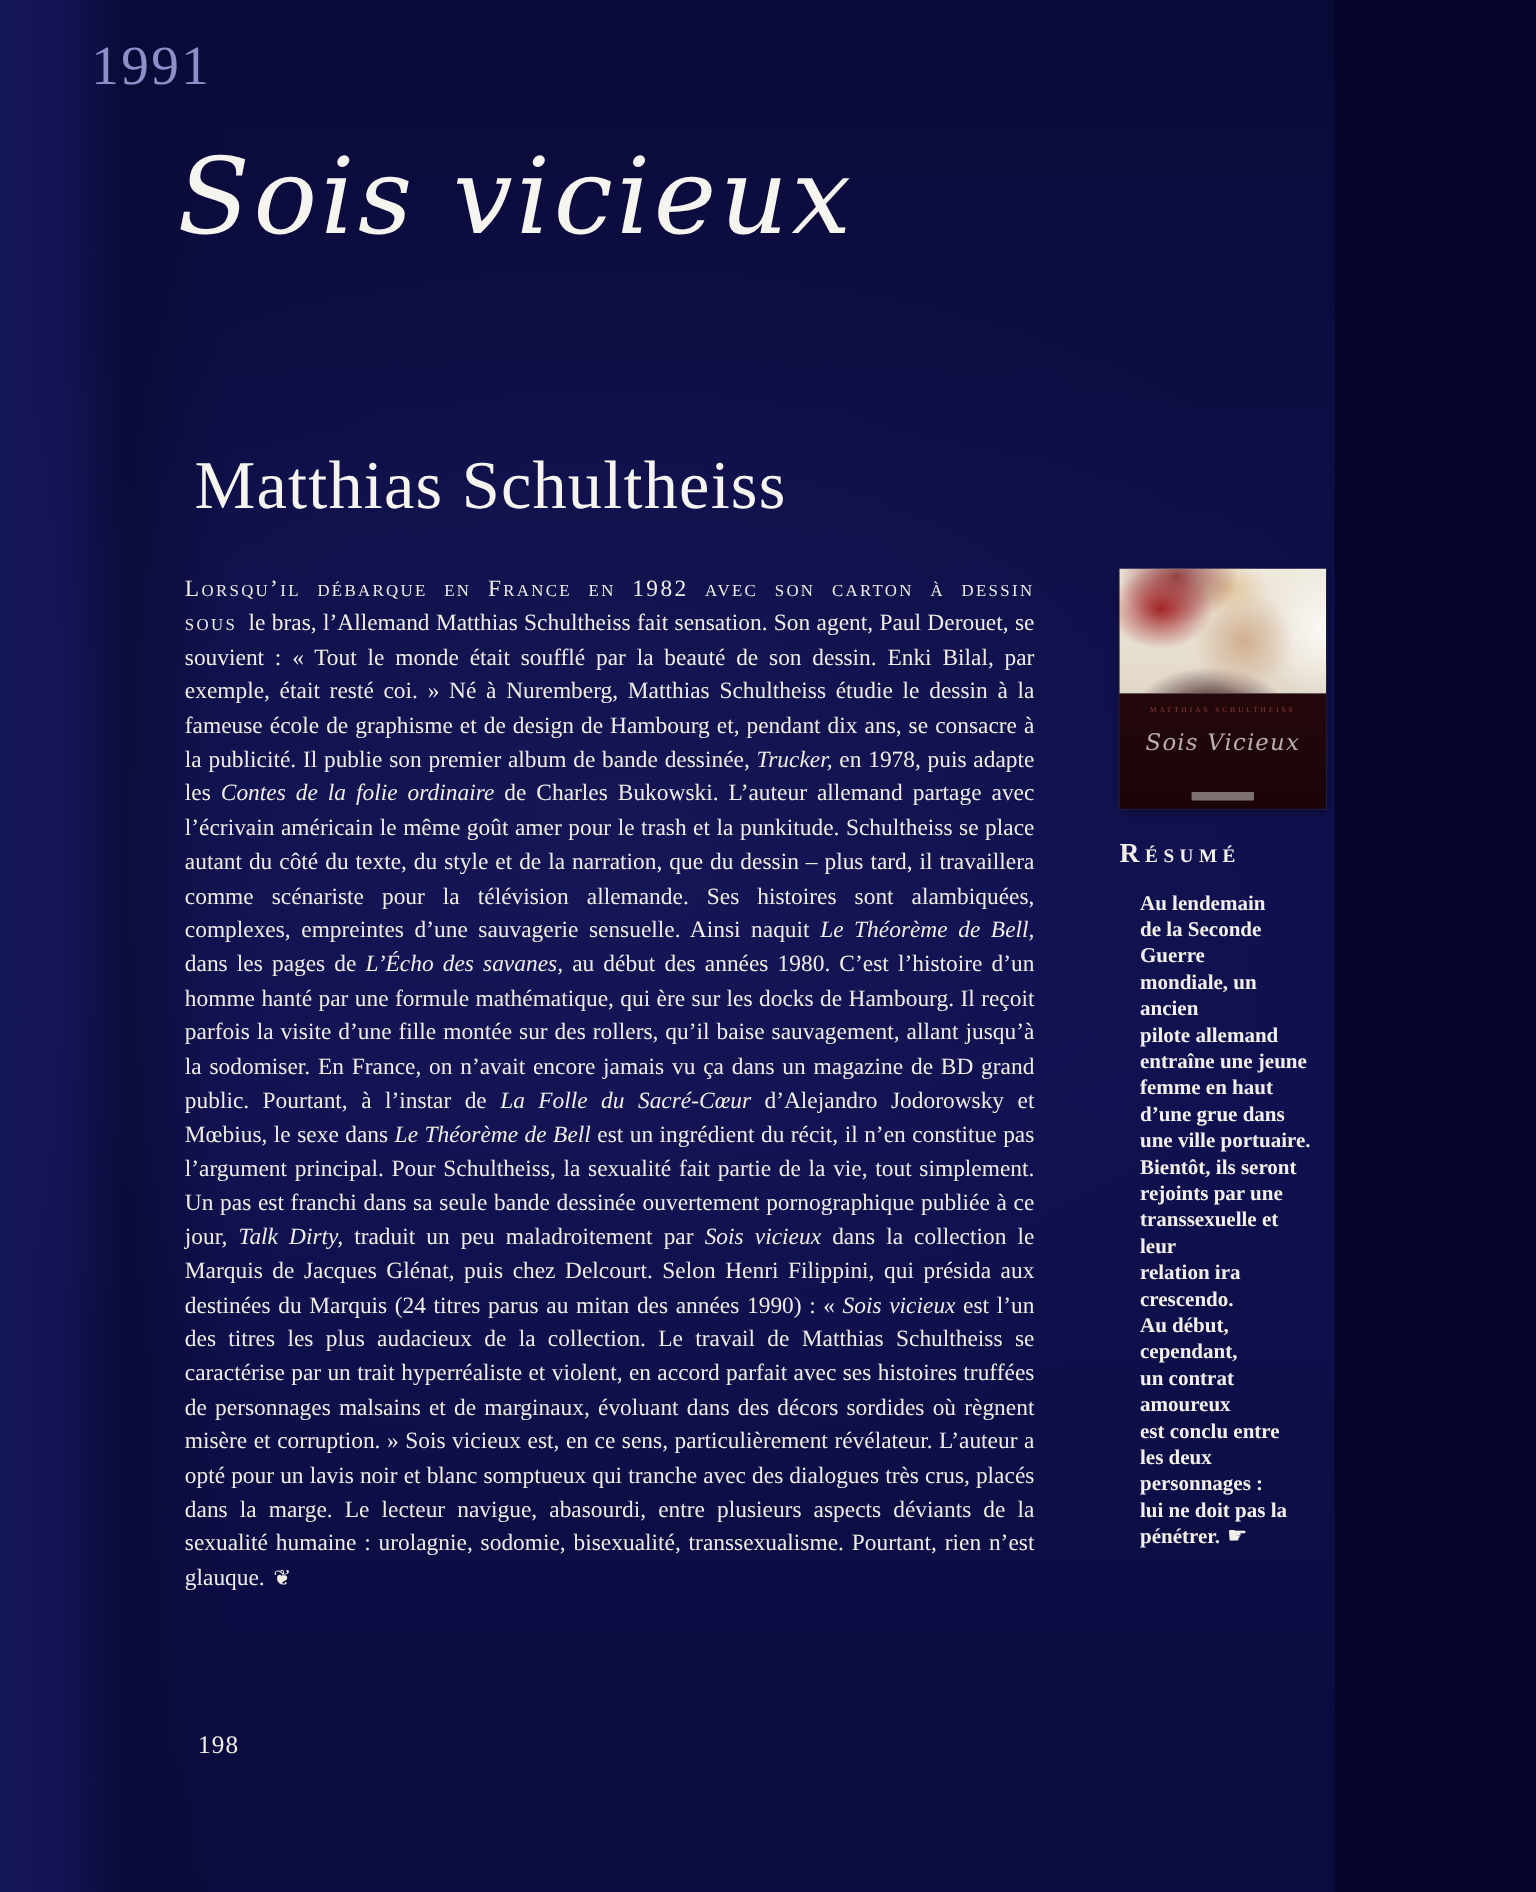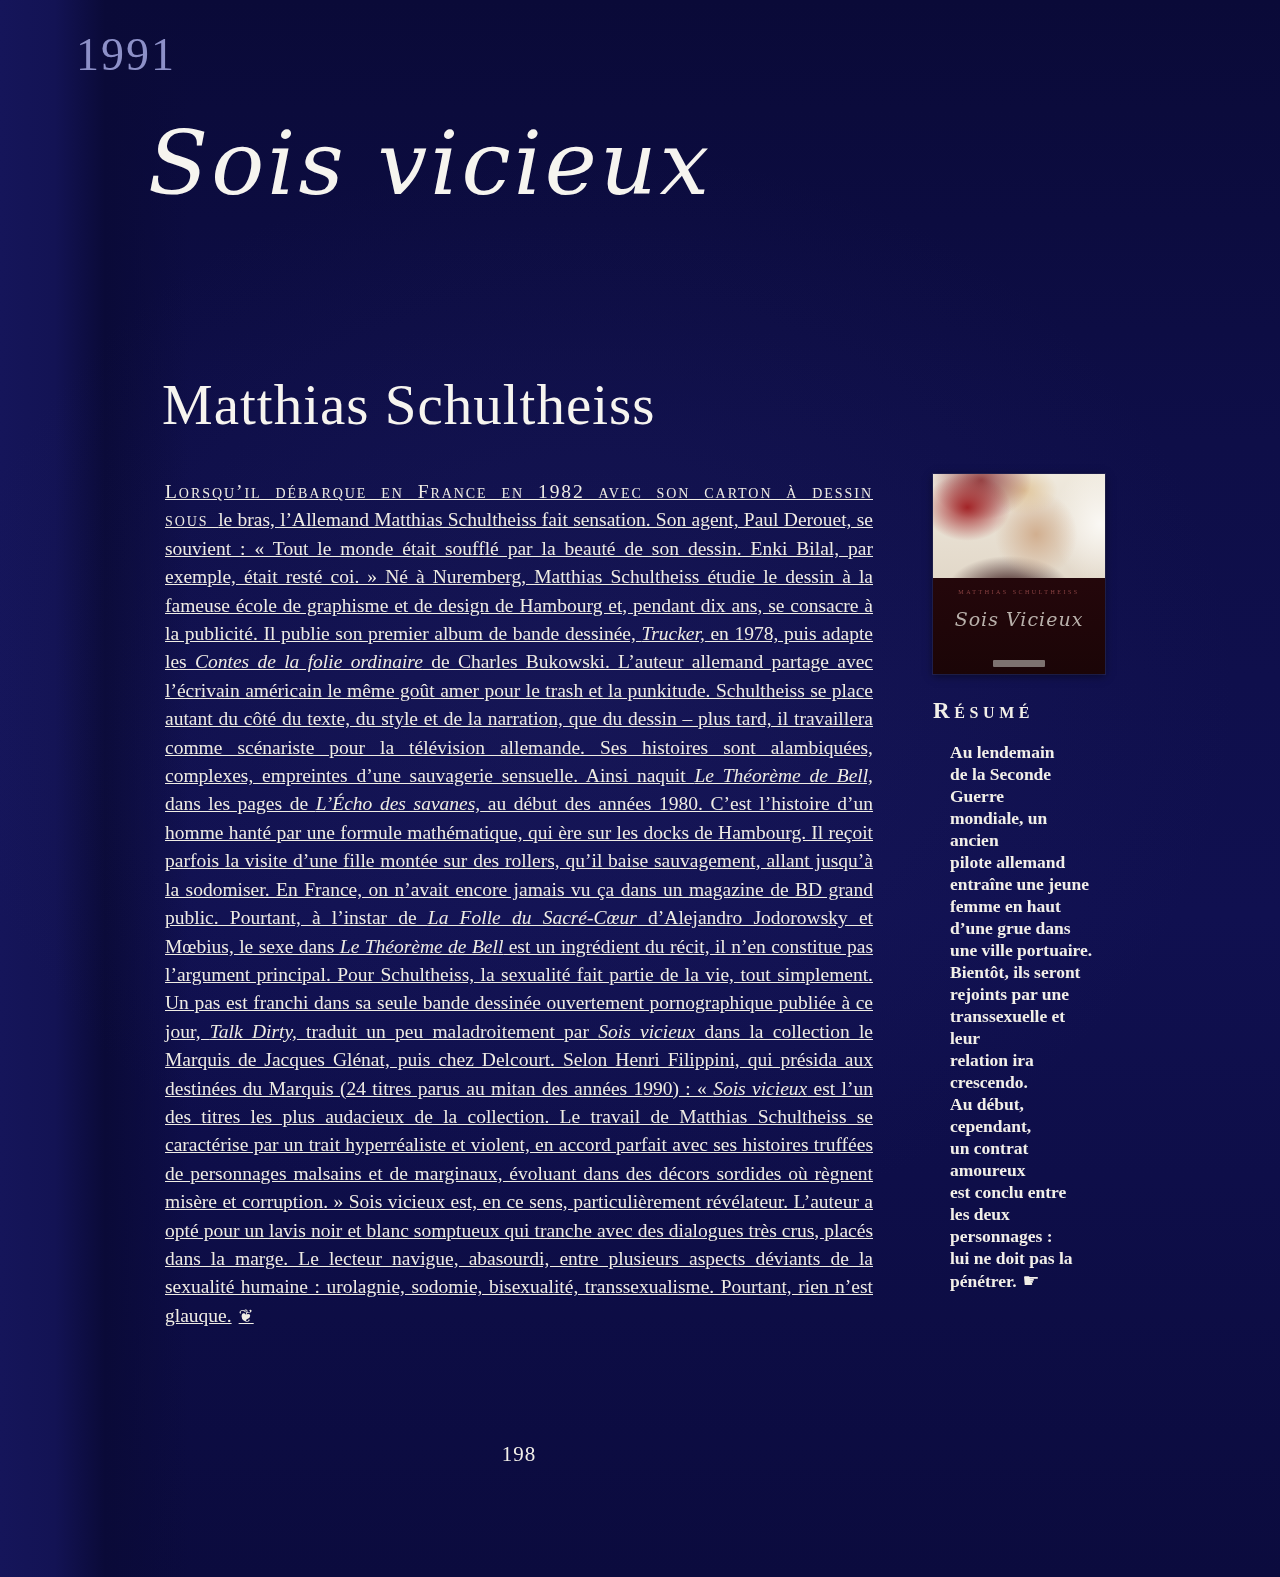--- a/index.html
+++ b/index.html
@@ -1,17 +1,17 @@
 <!DOCTYPE html>
 <html><head>
 <meta charset="utf-8">
 <style>
   html,body{margin:0;padding:0;background:#06062a;}
   .page{
-    position:relative;width:1280px;height:1577px;overflow:hidden;
+    position:relative;width:1112px;height:1577px;overflow:hidden;
     background:
       radial-gradient(ellipse 900px 760px at 46% 44%, rgba(46,46,120,0.22), rgba(0,0,0,0) 72%),
       linear-gradient(90deg, #15155a 0px, #131354 55px, #0a0a38 105px, rgba(12,12,66,0) 190px),
       linear-gradient(180deg, #0a0a38 0%, #0e0e48 28%, #101050 58%, #0b0b3e 100%),
       #0c0c44;
     font-family:"Liberation Serif", serif;
     color:#f0ede5;
   }
   .year{
     position:absolute;left:76px;top:28px;
@@ -20,21 +20,21 @@
   .script-title{
     position:absolute;left:148px;top:112px;margin:0;
     font-family:"DejaVu Serif", serif;font-style:italic;font-weight:normal;
     font-size:88px;letter-spacing:3px;color:#f6f4ef;
   }
   .artist-name{
     position:absolute;left:162px;top:372px;margin:0;
     font-size:57px;font-weight:normal;letter-spacing:1px;color:#f6f4ef;
   }
   .article{
-    position:absolute;left:165px;top:478px;width:708px;text-decoration:underline;
+    position:absolute;left:154px;top:478px;width:708px;
   }
   .article p{
     margin:0;font-size:19.5px;line-height:28.4px;text-align:justify;
     color:#efece4;
   }
   .seg-smallcaps{font-variant:small-caps;letter-spacing:0.1em;word-spacing:0.12em;}
   .seg-italic{font-style:italic;}
   .ornament{
     font-family:"DejaVu Sans", sans-serif;font-size:18px;padding-left:7px;
     font-style:normal;
@@ -85,21 +85,21 @@
   }
   .hand-icon{
     font-family:"DejaVu Sans", sans-serif;font-size:19px;color:#f2efe8;
     padding-left:6px;
   }
   .credit{
     margin:20px 0 0 0;font-style:italic;font-weight:bold;
     font-size:14.5px;line-height:19.5px;white-space:pre-line;color:#e9e6de;
   }
   .page-number{
-    position:absolute;left:165px;top:1442px;width:708px;text-align:center;
+    position:absolute;left:165px;top:1442px;width:708px;
     font-size:21px;letter-spacing:1px;color:#f2efe8;
   }
 </style>
 </head>
 <body>
 
 <div class="page">
 
   <div class="year">1991</div>
 

